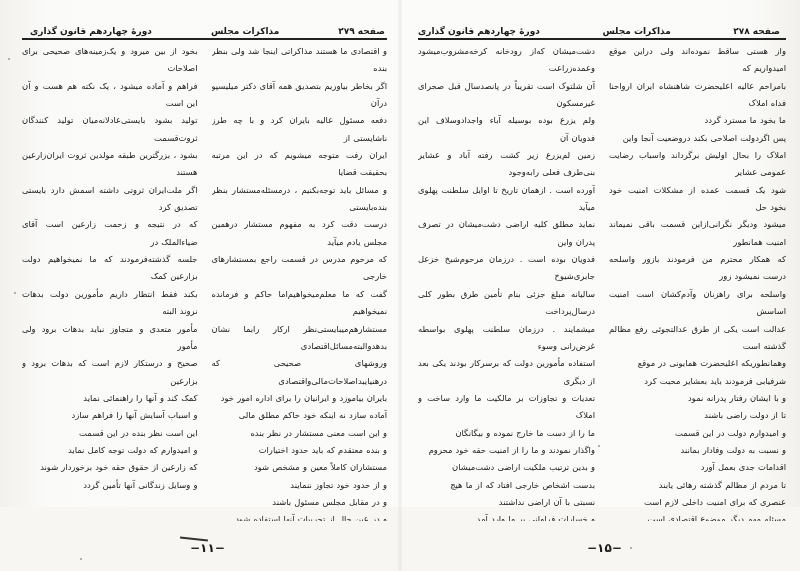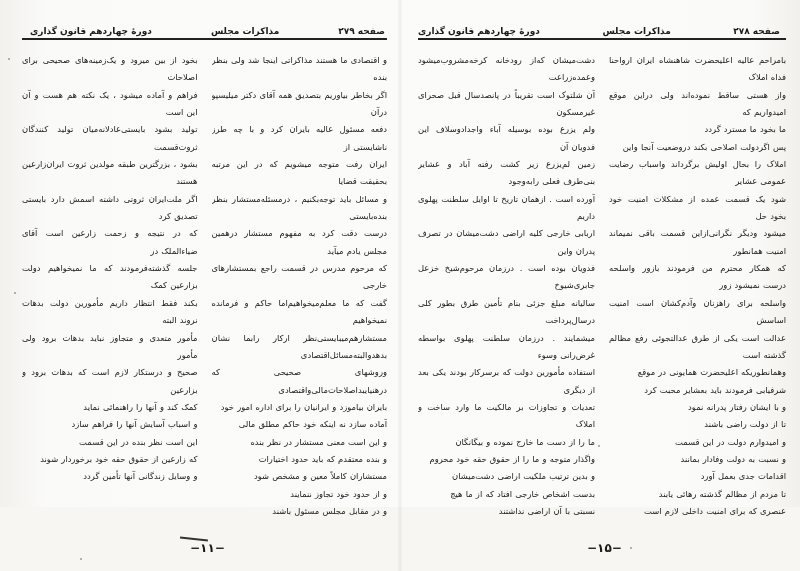--- a/index.html
+++ b/index.html
@@ -30,21 +30,21 @@
   .page.right .header { left: 18px; width: 362px; }
   .header .h-title { order: 1; }
   .header .h-center { order: 2; text-align: center; }
   .header .h-pagenum { order: 3; }
   .header-rule {
     position: absolute; top: 38px; height: 1.5px; background: #222;
   }
   .page.left .header-rule { left: 22px; width: 365px; }
   .page.right .header-rule { left: 18px; width: 368px; }
   .columns {
-    position: absolute; top: 52px; bottom: 50px;
+    position: absolute; top: 43px; bottom: 50px;
     display: flex; flex-direction: row-reverse; gap: 14px;
     direction: rtl;
   }
   .page.left .columns { left: 22px; width: 365px; }
   .page.right .columns { left: 18px; width: 368px; }
   .col {
     flex: 1 1 0;
     font-size: 8.4px; line-height: 17.35px;
     text-align: justify; text-align-last: right;
     overflow: hidden;
@@ -90,20 +90,21 @@
           <p>بشود ، بزرگترین طبقه مولدین ثروت ایران‌زارعین هستند</p>
           <p>اگر ملت‌ایران ثروتی داشته اسمش دارد بایستی تصدیق کرد</p>
           <p>که در نتیجه و زحمت زارعین است آقای ضیاءالملک در</p>
           <p>جلسه گذشته‌فرمودند که ما نمیخواهیم دولت بزارعین کمک</p>
           <p>بکند فقط انتظار داریم مأمورین دولت بدهات نروند البته</p>
           <p>مأمور متعدی و متجاوز نباید بدهات برود ولی مأمور</p>
           <p>صحیح و درستکار لازم است که بدهات برود و بزارعین</p>
           <p>کمک کند و آنها را راهنمائی نماید</p>
           <p>و اسباب آسایش آنها را فراهم سازد</p>
           <p>این است نظر بنده در این قسمت</p>
+          <p>و امیدوارم که دولت توجه کامل نماید</p>
           <p>که زارعین از حقوق حقه خود برخوردار شوند</p>
           <p>و وسایل زندگانی آنها تأمین گردد</p>
         </div>
       <div class="col" id="left-col-second">
           <p>و اقتصادی ما هستند مذاکراتی اینجا شد ولی بنظر بنده</p>
           <p>اگر بخاطر بیاوریم بتصدیق همه آقای دکتر میلیسپو درآن</p>
           <p>دفعه مسئول عالیه بایران کرد و با چه طرز ناشایستی از</p>
           <p>ایران رفت متوجه میشویم که در این مرتبه بحقیقت قضایا</p>
           <p>و مسائل باید توجه‌بکنیم ، درمسئله‌مستشار بنظر بنده‌بایستی</p>
           <p>درست دقت کرد به مفهوم مستشار درهمین مجلس یادم میآید</p>
@@ -134,37 +135,37 @@
       <span class="h-center">مذاکرات مجلس</span>
       <span class="h-pagenum">صفحه ۲۷۸</span>
     </div>
     <div class="header-rule"></div>
     <div class="columns">
       <div class="col" id="right-col-first">
           <p>دشت‌میشان که‌از رودخانه کرخه‌مشروب‌میشود وعمده‌زراعت</p>
           <p>آن شلتوک است تقریباً در پانصدسال قبل صحرای غیرمسکون</p>
           <p>ولم یزرع بوده بوسیله آباء واجدادوسلاف این فدویان آن</p>
           <p>زمین لم‌یزرع زیر کشت رفته آباد و عشایر بنی‌طرف فعلی رابه‌وجود</p>
-          <p>آورده است . ازهمان تاریخ تا اوایل سلطنت پهلوی داریم</p>
-          <p>اربابی خارجی کلیه اراضی دشت‌میشان در تصرف پدران واین</p>
+          <p>آورده است . ازهمان تاریخ تا اوایل سلطنت پهلوی میآید</p>
+          <p>نماید مطلق کلیه اراضی دشت‌میشان در تصرف پدران واین</p>
           <p>فدویان بوده است . درزمان مرحوم‌شیخ خزعل جابری‌شیوخ</p>
           <p>سالیانه مبلغ جزئی بنام تأمین طرق بطور کلی درسال‌پرداخت</p>
           <p>میشمایند . درزمان سلطنت پهلوی بواسطه غرض‌رانی وسوء</p>
           <p>استفاده مأمورین دولت که برسرکار بودند یکی بعد از دیگری</p>
           <p>تعدیات و تجاوزات بر مالکیت ما وارد ساخت و املاک</p>
           <p>ما را از دست ما خارج نموده و بیگانگان</p>
-          <p>واگذار متوجه و ما را از حقوق حقه خود محروم</p>
+          <p>واگذار نمودند و ما را از امنیت حقه خود محروم</p>
           <p>و بدین ترتیب ملکیت اراضی دشت‌میشان</p>
           <p>بدست اشخاص خارجی افتاد که از ما هیچ</p>
           <p>نسبتی با آن اراضی نداشتند</p>
           <p>و خسارات فراوانی بر ما وارد آمد</p>
         </div>
       <div class="col" id="right-col-second">
+          <p>واز هستی ساقط نموده‌اند ولی دراین موقع امیدواریم که</p>
           <p>بامراحم عالیه اعلیحضرت شاهنشاه ایران ارواحنا فداه املاک</p>
-          <p>واز هستی ساقط نموده‌اند ولی دراین موقع امیدواریم که</p>
           <p>ما بخود ما مسترد گردد</p>
           <p>پس اگردولت اصلاحی بکند دروضعیت آنجا واین</p>
           <p>املاک را بحال اولیش برگرداند واسباب رضایت عمومی عشایر</p>
           <p>شود یک قسمت عمده از مشکلات امنیت خود بخود حل</p>
           <p>میشود ودیگر نگرانی‌ازاین قسمت باقی نمیماند امنیت همانطور</p>
           <p>که همکار محترم من فرمودند بازور واسلحه درست نمیشود زور</p>
           <p>واسلحه برای راهزنان وآدم‌کشان است امنیت اساسش</p>
           <p>عدالت است یکی از طرق عدالتجوئی رفع مظالم گذشته است</p>
           <p>وهمانطوریکه اعلیحضرت همایونی در موقع</p>
           <p>شرفیابی فرمودند باید بعشایر محبت کرد</p>

